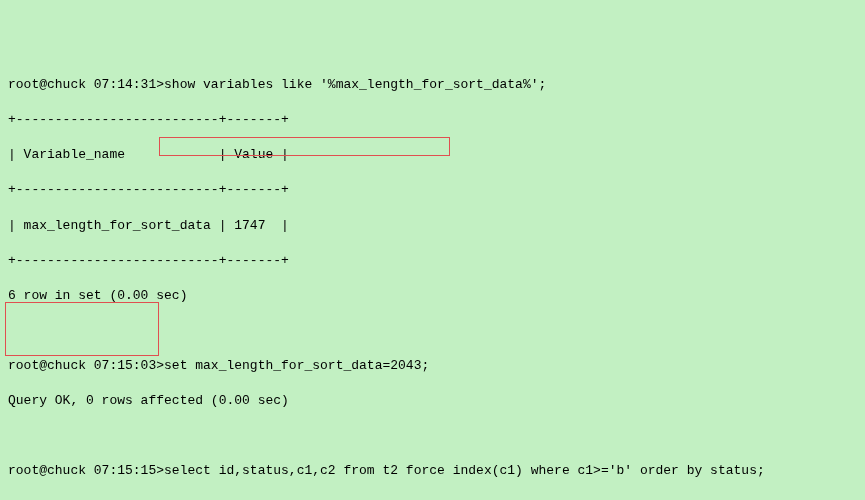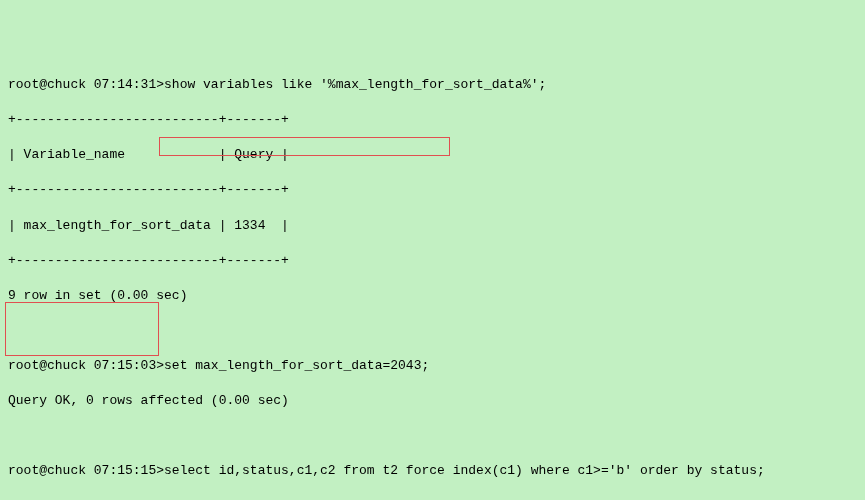--- a/index.html
+++ b/index.html
@@ -44,25 +44,25 @@
       height: 54px;
     }
   </style>
 </head>
 <body>
 
 
 
 <div class="line"><span>root@chuck 07:14:31&gt;</span><span>show variables like '%max_length_for_sort_data%';</span></div>
 <div class="line">+--------------------------+-------+</div>
-<div class="line">| Variable_name            | Query |</div>
+<div class="line">| Variable_name            | Value |</div>
 <div class="line">+--------------------------+-------+</div>
-<div class="line">| max_length_for_sort_data | 1334  |</div>
+<div class="line">| max_length_for_sort_data | 1747  |</div>
 <div class="line">+--------------------------+-------+</div>
-<div class="line">9 row in set (0.00 sec)</div>
+<div class="line">6 row in set (0.00 sec)</div>
 <div class="line"> </div>
 <div class="line"><span>root@chuck 07:15:03&gt;</span><span>set max_length_for_sort_data=2043;</span></div>
 <div class="line">Query OK, 0 rows affected (0.00 sec)</div>
 <div class="line"> </div>
 <div class="line"><span>root@chuck 07:15:15&gt;</span><span>select id,status,c1,c2 from t2 force index(c1) where c1&gt;='b' order by status;</span></div>
 <div class="line">+----+--------+------+-----------------------------------------------------------------------------------------</div>
 
 
 
 

